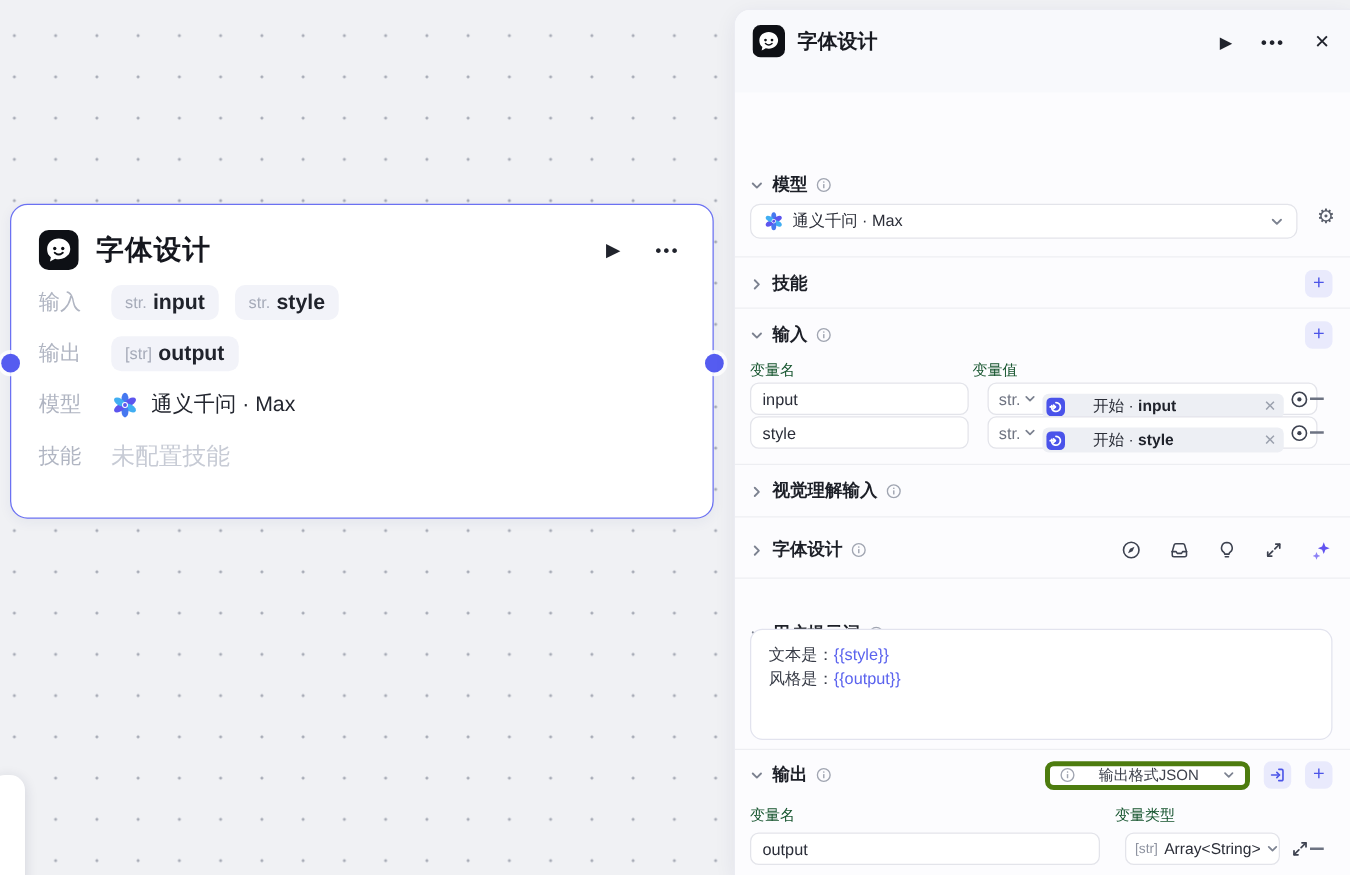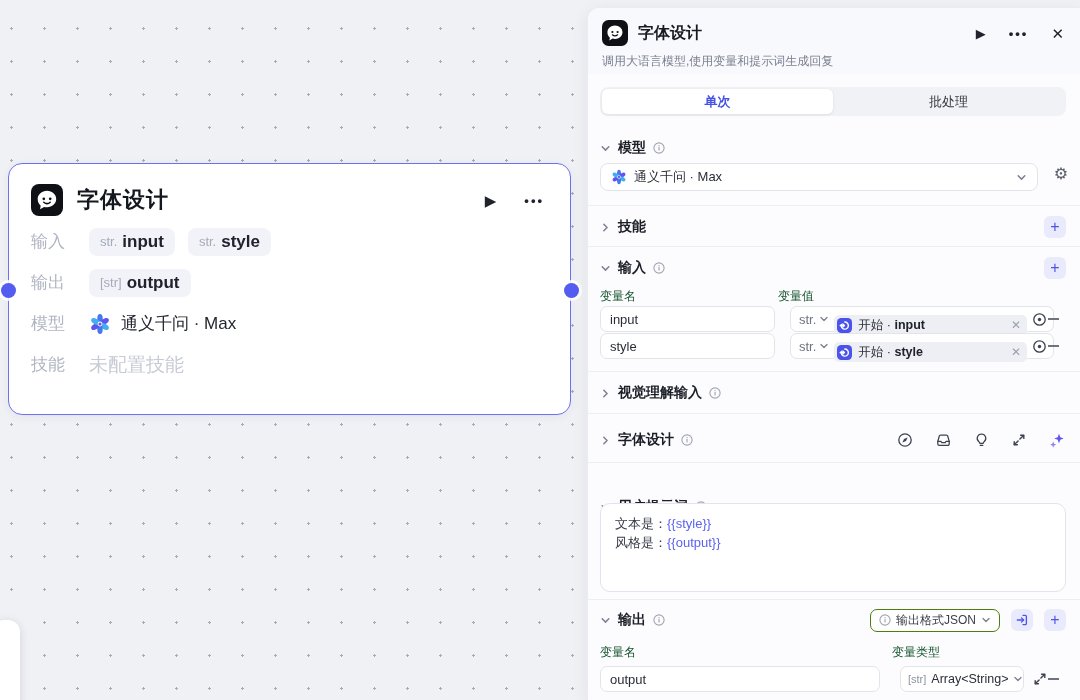--- a/index.html
+++ b/index.html
@@ -77,35 +77,35 @@
   .gear-wrap { position:absolute; right:12px; top:158px; font-size:16px; color:#595e6a; line-height:1; cursor:pointer; }
 
   .col-label { position:absolute; font-size:12px; color:#14532d; }
 
   .text-input { position:absolute; height:26px; background:#fff; border:1px solid #e3e4ea; border-radius:7px;
     font-family:inherit; font-size:13px; color:#2a2d38; padding:0 9px; outline:none; }
 
   .value-box { position:absolute; left:190px; width:264px; height:26px; display:flex; align-items:center;
     background:#fff; border:1px solid #e3e4ea; border-radius:7px; padding:0 6px 0 8px; gap:5px; }
   .type-mini { display:flex; align-items:center; gap:3px; font-size:13px; color:#6f7482; flex:0 0 auto; cursor:pointer; }
-  .ref-chip { flex:1; display:flex; align-items:center; gap:6px; background:#edeff4; border-radius:5px; height:20px; padding:0 6px 0 3px; min-width:0;margin-top:12px; }
+  .ref-chip { flex:1; display:flex; align-items:center; gap:22px; background:#edeff4; border-radius:5px; height:20px; padding:0 6px 0 3px; min-width:0;margin-top:12px; }
   .chip-text { font-size:12.5px; color:#2b2e38; white-space:nowrap; overflow:hidden; }
   .chip-text b { font-weight:700; color:#20232c; }
   .chip-x { margin-left:auto; font-size:12px; color:#9aa0ad; cursor:pointer; line-height:1; }
   .row-minus { position:absolute; right:6px; width:14px; height:26px; display:flex; align-items:center; justify-content:center; cursor:pointer; }
   .row-minus i { display:block; width:11px; height:1.6px; background:#6d7382; }
 
   .tool-icons { display:flex; align-items:center; gap:22px; }
   .tool-icons svg { cursor:pointer; }
 
   .prompt-box { position:absolute; left:12px; right:14px; top:495px; height:89px; background:#fff;
     border:1px solid #e2e3ee; border-radius:10px; padding:10px 14px; font-size:13px; line-height:19px; color:#393d48; }
   .var-token { color:#5b63ee; }
 
-  .format-pill { display:flex; align-items:center; gap:5px; height:23px; border:1px solid #4d7c0f; border-radius:7px;
+  .format-pill { display:flex; align-items:center; gap:19px; height:23px; border:4px solid #4d7c0f; border-radius:7px;
     background:#fff; padding:0 8px; font-size:12px; color:#3d414c; cursor:pointer; }
 
   .type-select { position:absolute; left:300px; width:124px; height:26px; display:flex; align-items:center; gap:5px;
     background:#fff; border:1px solid #e3e4ea; border-radius:7px; padding:0 7px; cursor:pointer; }
   .badge { font-size:11px; color:#8e93a0; }
   .type-select .t-name { font-size:12.5px; color:#2b2e38; flex:1; }
   .out-expand { position:absolute; left:432px; top:5px; cursor:pointer; }
 </style>
 </head>
 <body>
@@ -214,27 +214,22 @@
         <svg class="panel-icon" viewBox="0 0 32 32">
             <use href="#bot-face"></use>
           </svg>
         <div class="panel-title">字体设计</div>
         <div class="ph-actions">
           <span class="play-glyph">▶</span>
           <span class="more-glyph">•••</span>
           <span class="close-glyph">✕</span>
         </div>
       </div>
-      <div class="panel-subtitle">调用大语言模型,使用变量和提示词生成回复</div>
-    </div>
-
-    <div class="tabs">
-      <div class="tab active">单次</div>
-      <div class="tab">批处理</div>
-    </div>
+    </div>
+
 
     <div class="sec-head" style="top:129px">
       <svg class="chev" width="11" height="11" viewBox="0 0 11 11">
           <use href="#chev-down"></use>
         </svg>
       <span class="sec-title">模型</span>
       <svg width="12" height="12" viewBox="0 0 12 12">
           <use href="#info-i"></use>
         </svg>
     </div>

